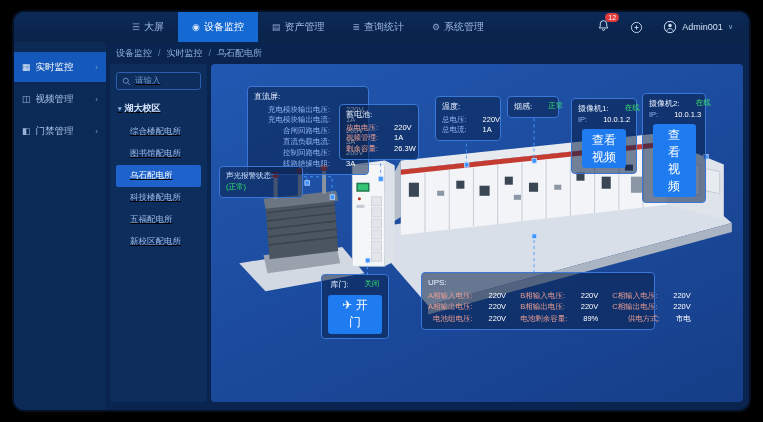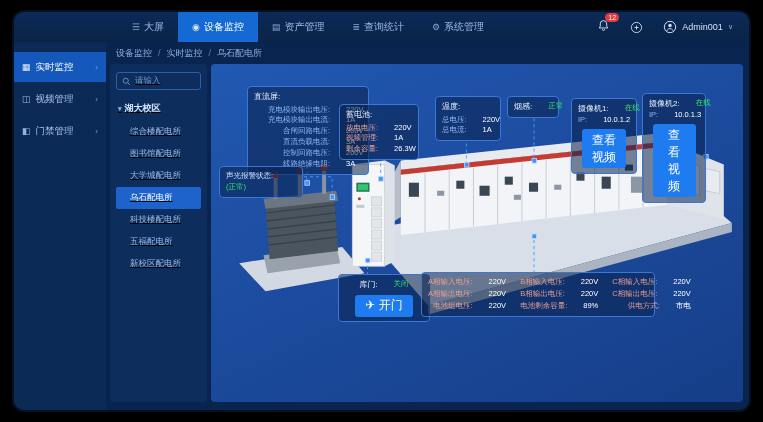--- a/index.html
+++ b/index.html
@@ -155,21 +155,20 @@
               <circle cx="5" cy="5" r="3.4" fill="none" stroke="#6f93c9" stroke-width="1.2"></circle>
               <path d="M7.6 7.6 L10.6 10.6" stroke="#6f93c9" stroke-width="1.2"></path>
             </svg>
             <span>请输入</span>
           </div>
           <div class="tree-group">
             <span class="tri">▾</span><span>湖大校区</span>
           </div>
           <div class="tree-item">综合楼配电所</div>
           <div class="tree-item">图书馆配电所</div>
-          <div class="tree-item">大学城配电所</div>
           <div class="tree-item selected">乌石配电所</div>
           <div class="tree-item">科技楼配电所</div>
           <div class="tree-item">五福配电所</div>
           <div class="tree-item">新校区配电所</div>
         </div>
 
         <div class="canvas">
 
           <svg class="scene-svg" viewBox="0 0 527 336" preserveAspectRatio="none">
 
@@ -369,29 +368,30 @@
                 <span class="pvalue">10.0.1.3</span>
               </div>
             <button class="btn cam-btn">查看视频</button>
           </div>
 
           <div class="panel" style="left:8px; top:102px; width:84px;">
             <div style="color:#cfe3ff;">声光报警状态:</div>
             <div class="green">(正常)</div>
           </div>
 
-          <div class="panel door-panel" style="left:127px; top:210px; width:92px;">
+          <div class="panel door-panel" style="left:110px; top:210px; width:68px;">
             <div class="prow" style="justify-content:center">
                 <span class="ptitle" style="margin:0">库门:</span>
                 <span class="green">关闭</span>
               </div>
             <button class="btn" style="margin-top:4px"><span>✈</span> <span>开门</span></button>
           </div>
 
           <div class="panel" style="left:210px; top:208px; width:234px;">
+            <div class="ptitle">UPS:</div>
             <div class="ups-grid">
               <div class="prow">
                   <span class="plabel warm">A相输入电压:</span>
                   <span class="pvalue">220V</span>
                 </div>
               <div class="prow">
                   <span class="plabel warm">B相输入电压:</span>
                   <span class="pvalue">220V</span>
                 </div>
               <div class="prow">

